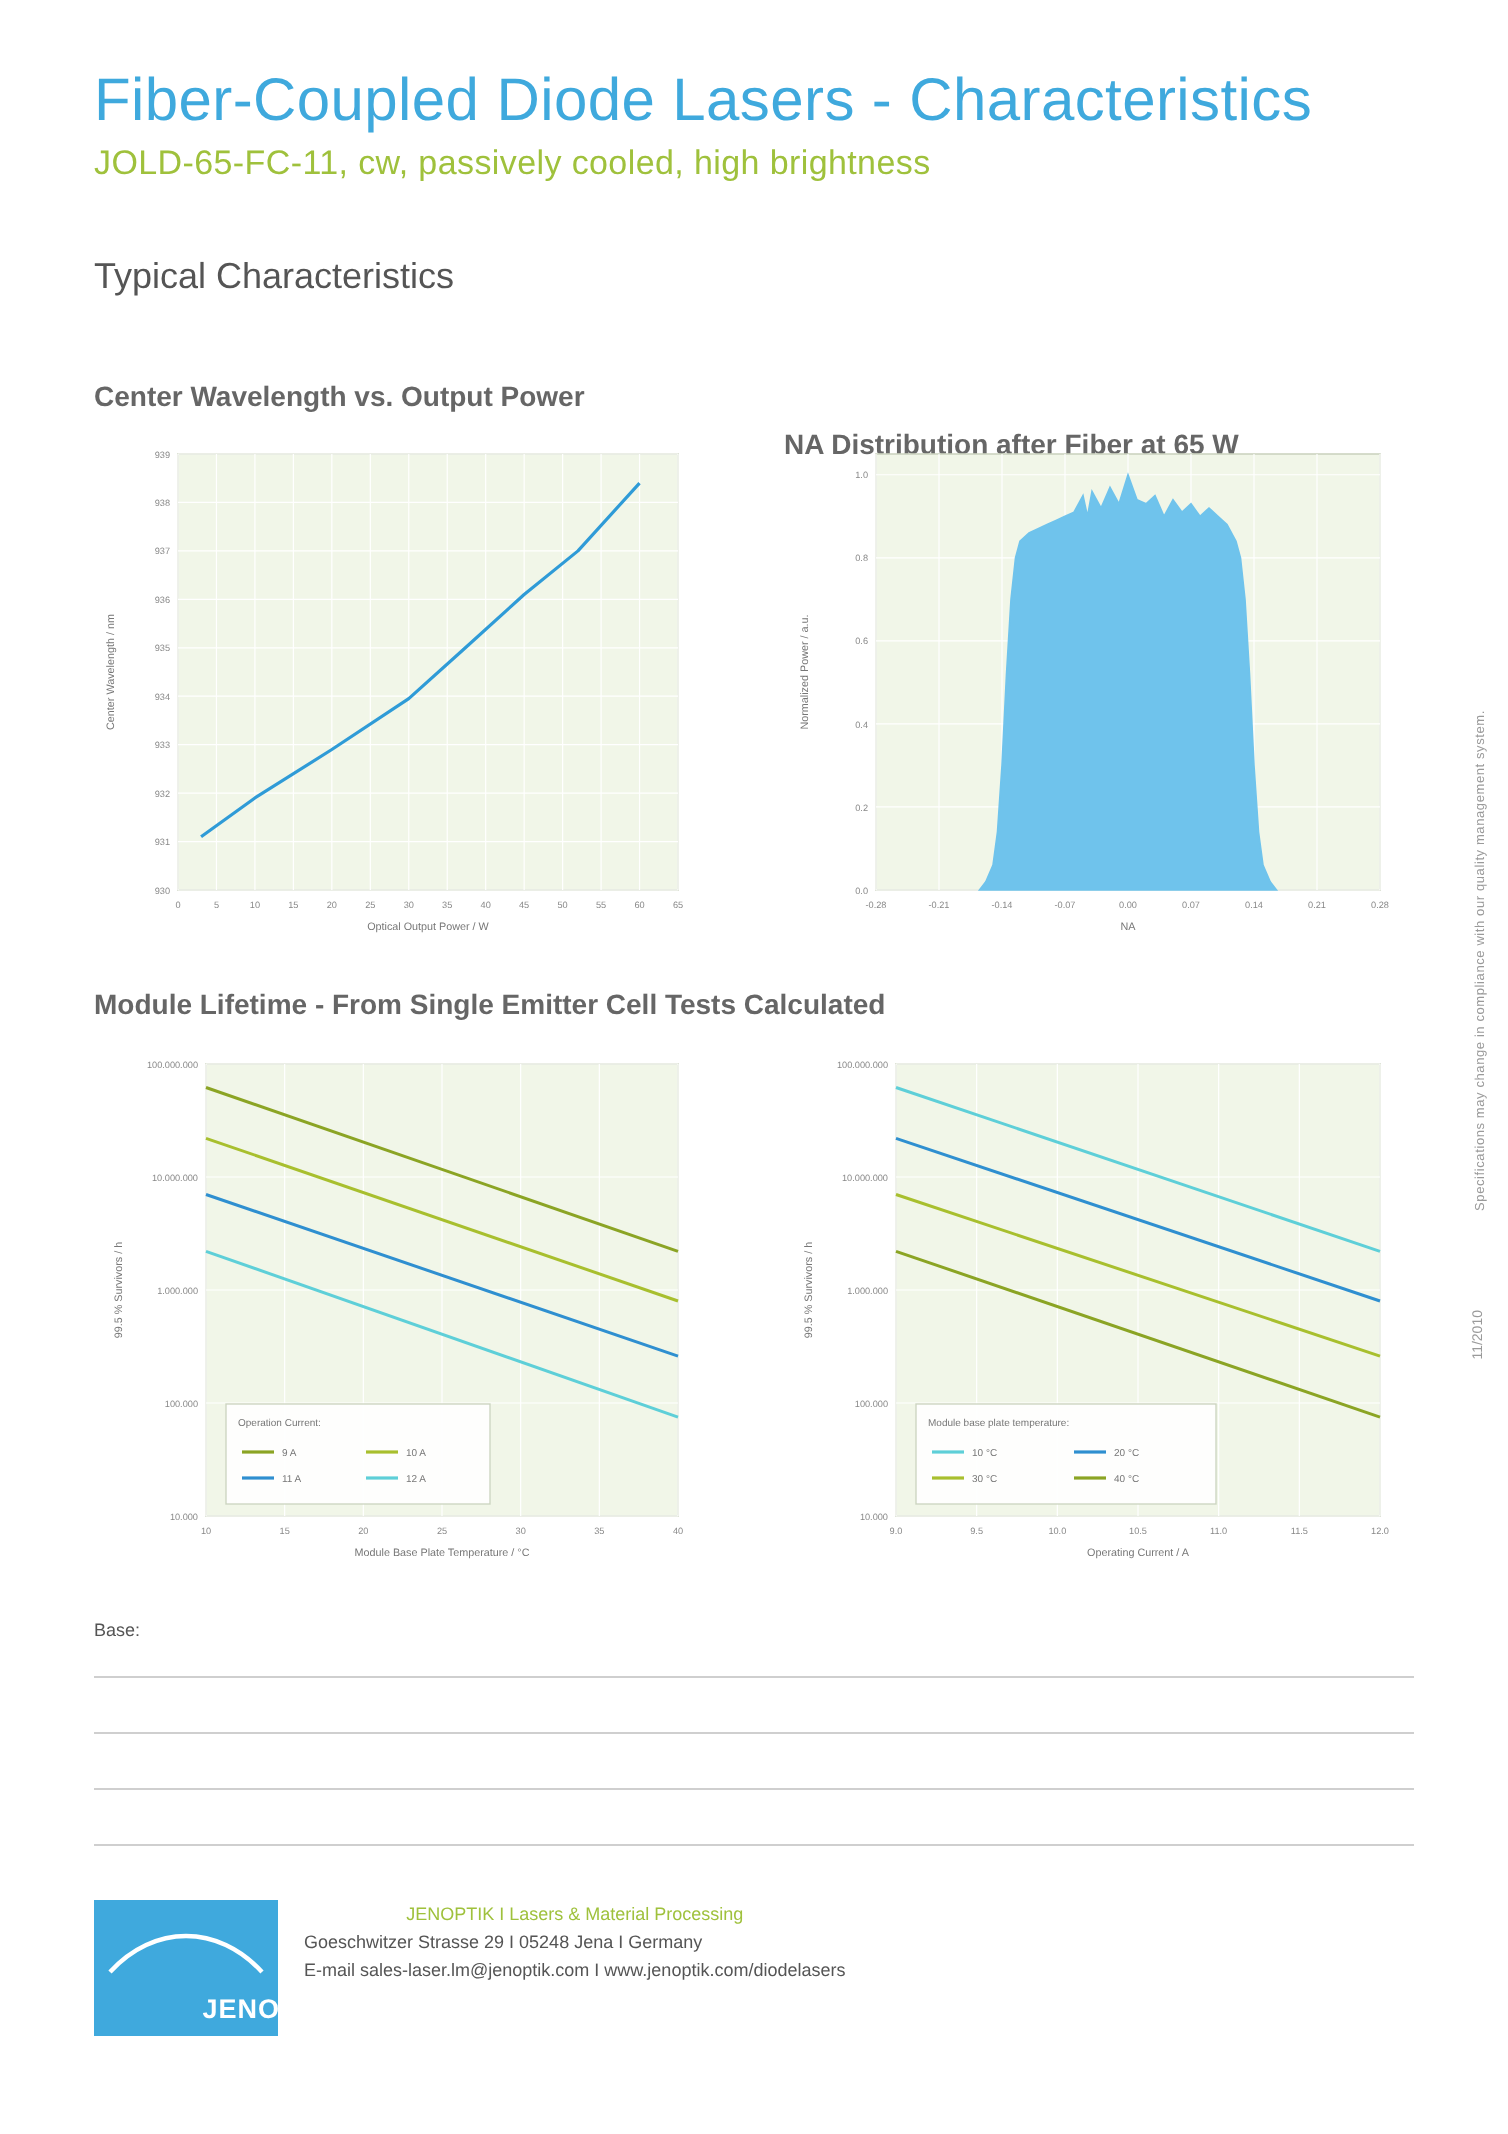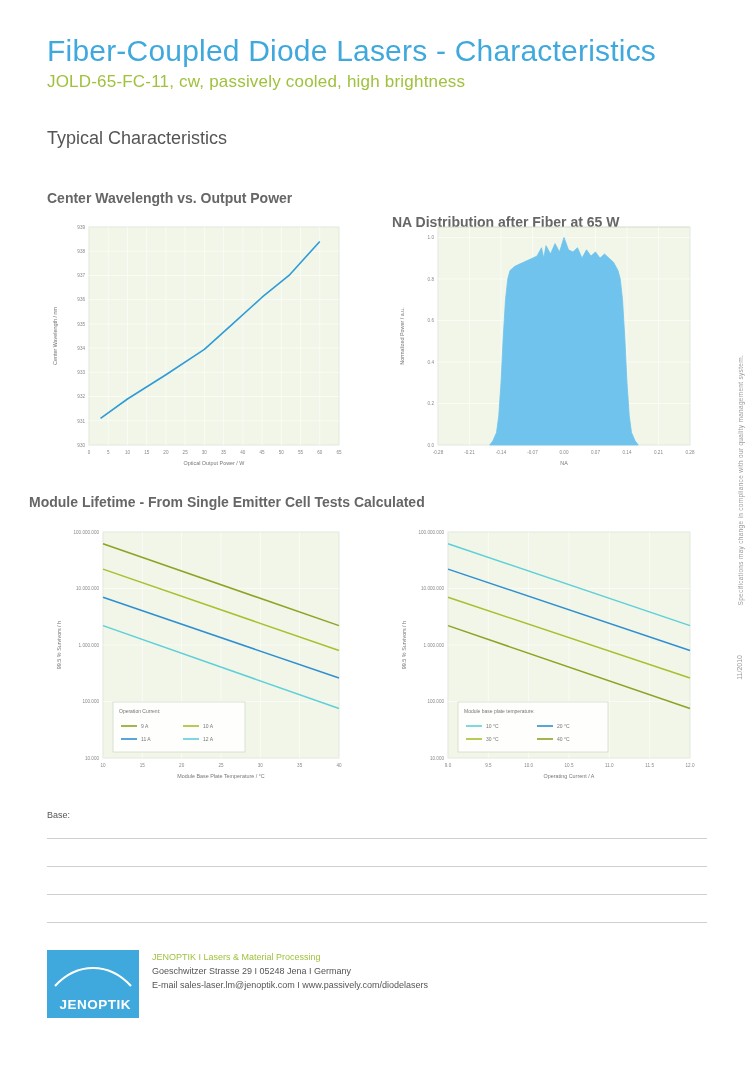--- a/index.html
+++ b/index.html
@@ -22,21 +22,21 @@
     margin:4px 0 16px 0;font-size:17px;font-weight:400;color:#9fc13c;letter-spacing:0.2px;
   }
   .section-title{
     position:absolute;left:47px;top:128px;font-size:18px;color:#555;font-weight:400;
   }
 
   
   .chart-caption{font-size:14px;color:#666;font-weight:bold;}
   .cap1{position:absolute;left:47px;top:190px;}
   .cap2{position:absolute;left:392px;top:190px;margin-top:24px;}
-  .cap3{position:absolute;left:29px;top:494px;}
+  .cap3{position:absolute;left:47px;top:494px;}
   .plotwrap{position:absolute;}
 
   svg{display:block;}
   .ticklabel{font-size:4.6px;fill:#888;font-family:"Liberation Sans", sans-serif;}
   .axtitle{font-size:5.4px;fill:#777;font-family:"Liberation Sans", sans-serif;}
 
   
   .notes-label{position:absolute;left:47px;top:810px;font-size:9px;color:#555;}
   .rule{position:absolute;left:47px;width:660px;height:1px;background:#cfcfcf;}
 
@@ -52,25 +52,25 @@
     font-size:7px;color:#9a9a9a;
     writing-mode:vertical-rl;transform:rotate(180deg);
   }
 
   
   .logo{
     position:absolute;left:47px;top:950px;width:92px;height:68px;background:#3fa9dd;
   }
   .logo .arc{position:absolute;left:0;top:10px;width:92px;height:28px;}
   .logo .name{
-    position:absolute;left:0;bottom:6px;width:84px;text-align:right;
-    color:#fff;font-size:13.5px;font-weight:bold;letter-spacing:0.5px;
+    position:absolute;left:0;bottom:6px;width:84px;text-align:center;
+    color:#fff;font-size:13.5px;font-weight:bold;letter-spacing:0.5px;padding-left:48px;
   }
   .foot{position:absolute;left:152px;top:950px;font-size:9px;line-height:14.2px;color:#555;}
-  .foot .green{color:#9fc13c;}
+  .foot .green{color:#9fc13c;text-align:center;}
   .legendbox{font-size:5px;fill:#777;}
 </style>
 </head>
 <body>
 
 <div class="page">
 
   <div class="hdr">
     <h1>Fiber-Coupled Diode Lasers - Characteristics</h1>
     <h2>JOLD-65-FC-11, cw, passively cooled, high brightness</h2>
@@ -281,16 +281,16 @@
 
   <div class="logo">
     <svg class="arc" viewBox="0 0 92 28">
       <path d="M8 26 C 30 2, 62 2, 84 26" fill="none" stroke="#ffffff" stroke-width="2.2"></path>
     </svg>
     <div class="name">JENOPTIK</div>
   </div>
   <div class="foot">
     <div class="green">JENOPTIK  I  Lasers &amp; Material Processing</div>
     <div>Goeschwitzer Strasse 29  I  05248 Jena  I  Germany</div>
-    <div>E-mail  sales-laser.lm@jenoptik.com  I  www.passively.com/diodelasers</div>
+    <div>E-mail  sales-laser.lm@jenoptik.com  I  www.jenoptik.com/diodelasers</div>
   </div>
 
 </div>
 
 </body></html>

